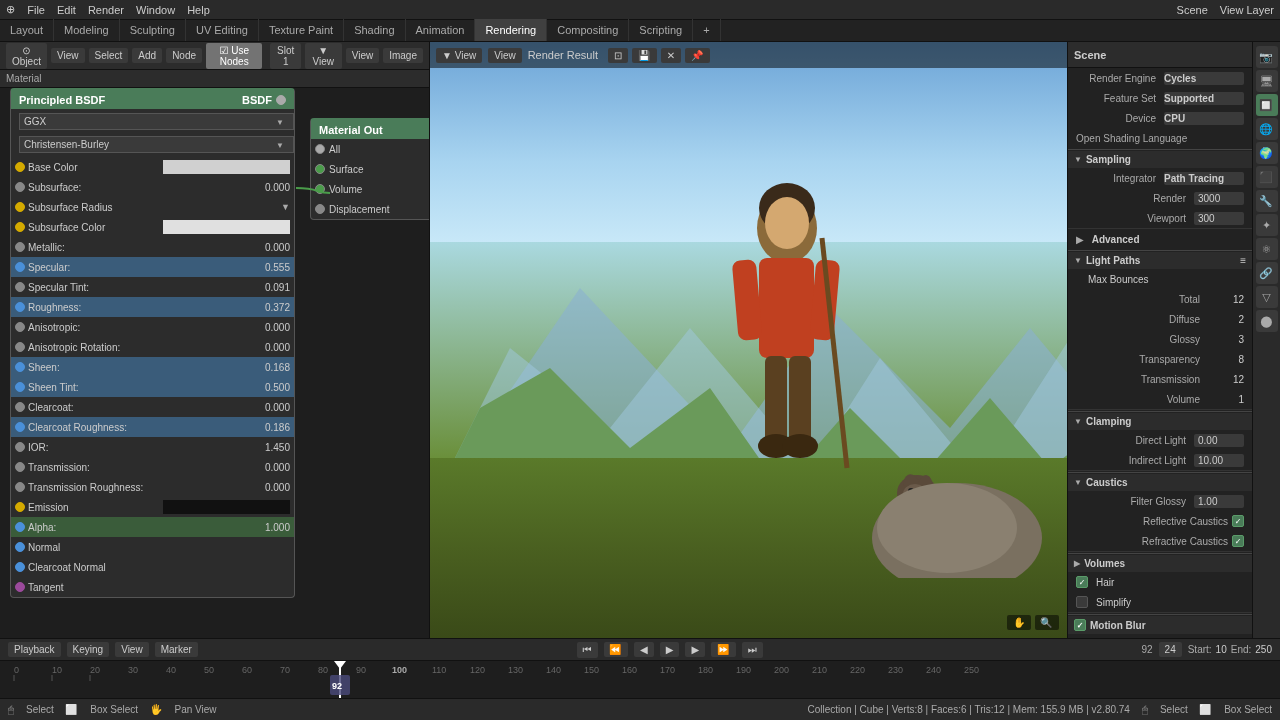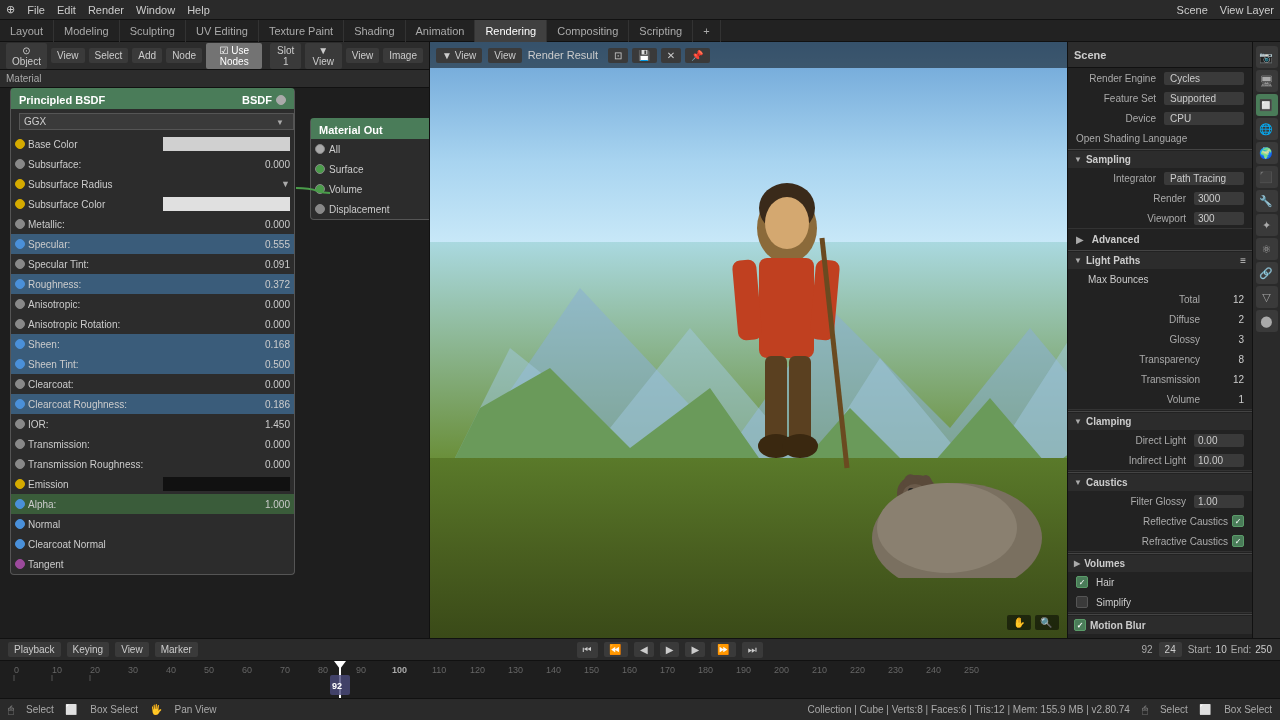--- a/index.html
+++ b/index.html
@@ -24,21 +24,21 @@
       gap: 12px;
       border-bottom: 1px solid #111;
       flex-shrink: 0;
     }
     .top-menu span { font-size: 11px; color: #ccc; cursor: pointer; }
     
     .workspace-tabs {
       background: #222;
       height: 22px;
       display: flex;
-      align-items: center;
+      align-items: flex-end;
       border-bottom: 1px solid #111;
       flex-shrink: 0;
     }
     .workspace-tab {
       padding: 0 10px;
       height: 22px;
       display: flex;
       align-items: center;
       font-size: 11px;
       color: #aaa;
@@ -300,22 +300,23 @@
       text-align: left;
       background: #3a3a3a;
       padding: 1px 4px;
       border-radius: 2px;
     }
     .prop-dropdown {
       font-size: 10px;
       color: #ccc;
       min-width: 80px;
       background: #3a3a3a;
-      padding: 1px 6px;
+      padding: 1px 0;
       border-radius: 2px;
+      font-weight: bold;
     }
     .prop-subrow {
       display: flex;
       align-items: center;
       height: 20px;
       padding: 0 8px 0 20px;
       gap: 4px;
     }
     .prop-sublabel {
       flex: 1;
@@ -491,20 +492,25 @@
         <div class="node-header">
           <span>Principled BSDF</span>
           <div style="display:flex; align-items:center; gap:4px;">
             <span>BSDF</span>
             <div class="output-socket" style="background:#aaa;"></div>
           </div>
         </div>
         <div class="select-wrap">
           <select class="node-dropdown">
             <option>GGX</option>
+          </select>
+        </div>
+        <div class="select-wrap">
+          <select class="node-dropdown">
+            <option>Christensen-Burley</option>
           </select>
         </div>
 
         <div class="node-row">
           <div class="node-socket socket-yellow"></div>
           <span class="node-label">Base Color</span>
           <div class="node-color-swatch" style="background:#d0d0d0;"></div>
         </div>
 
         <div class="node-row">

